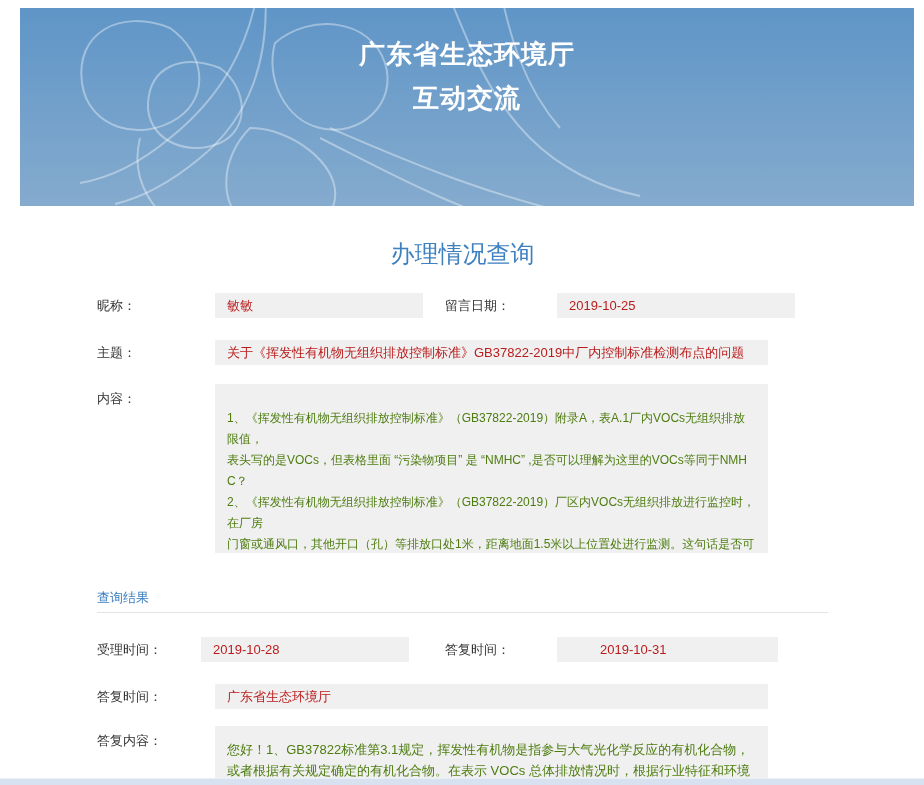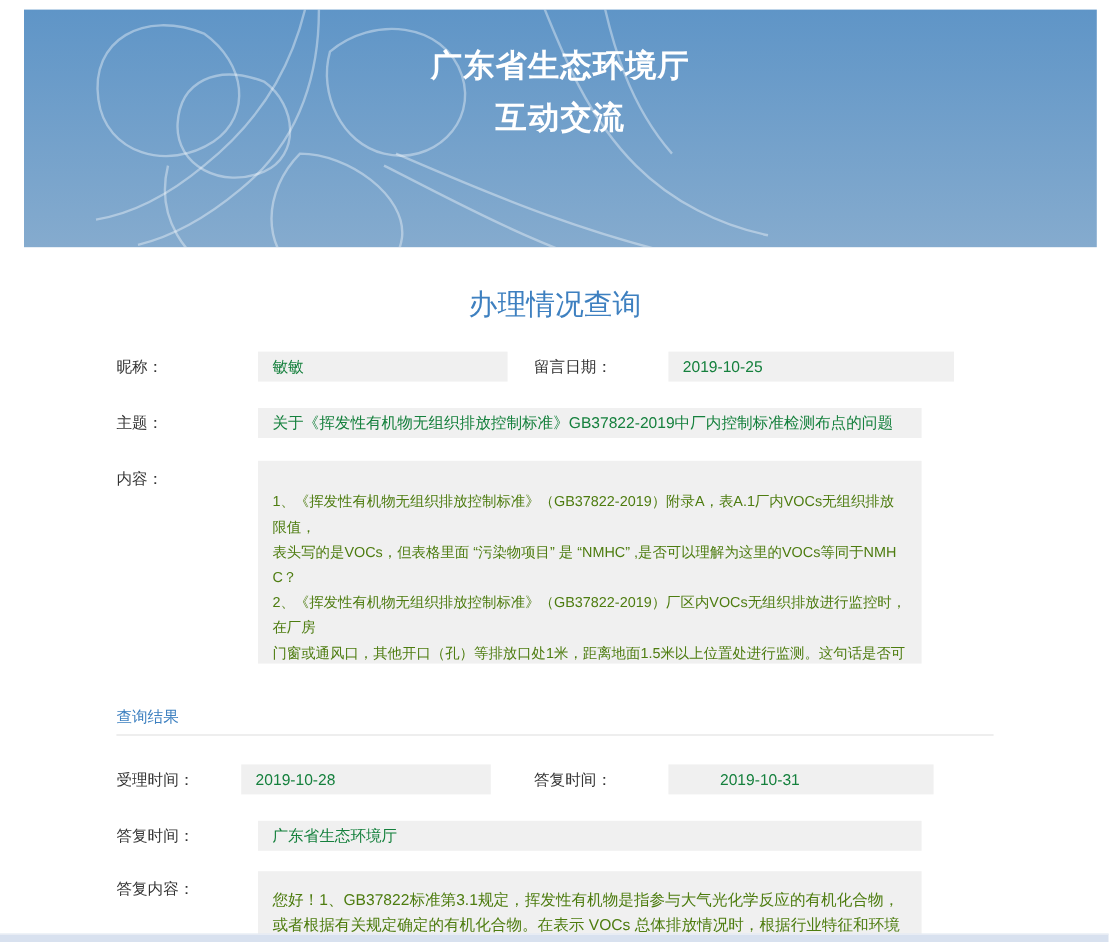--- a/index.html
+++ b/index.html
@@ -30,21 +30,21 @@
   .page-title{
     position:absolute;left:97px;top:238px;width:731px;text-align:center;
     color:var(--accent-blue);font-size:24px;font-weight:400;
   }
 
   
   .lbl{
     position:absolute;color:#333333;font-size:13px;line-height:25px;white-space:nowrap;
   }
   .box{
-    position:absolute;background:var(--box-bg);color:#15803d;font-size:13px;
+    position:absolute;background:var(--box-bg);color:#b91c1c;font-size:13px;
     line-height:25px;height:25px;padding:0 12px;white-space:nowrap;overflow:hidden;
   }
   .area{
     position:absolute;background:var(--box-bg);color:#4d7c0f;font-size:12px;
     line-height:21px;padding:24px 12px;white-space:pre-line;overflow:hidden;
     word-break:break-all;
   }
 
   .section-title{
     position:absolute;left:97px;top:589px;color:var(--accent-blue);font-size:13px;

